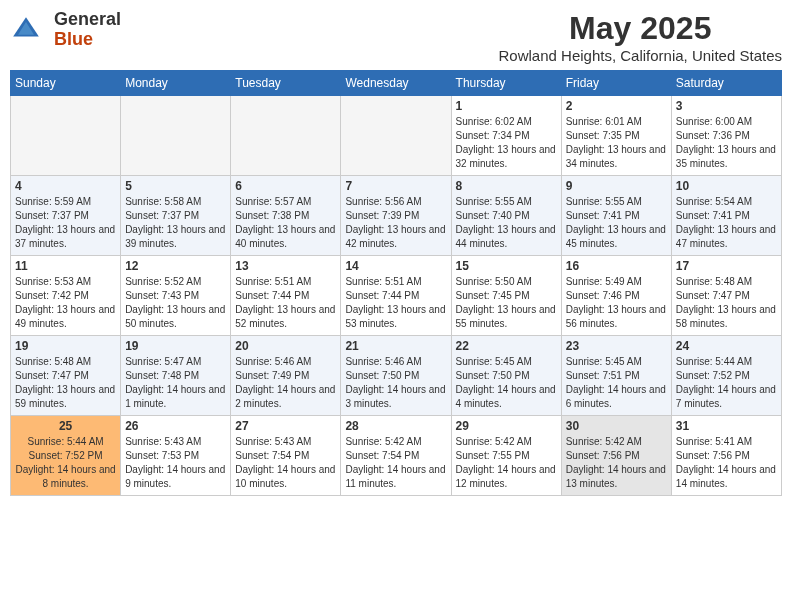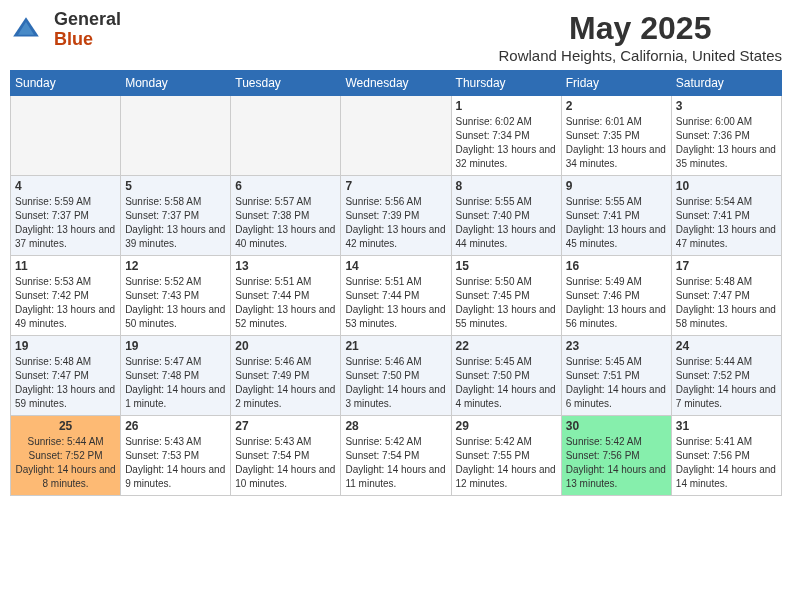--- a/index.html
+++ b/index.html
@@ -248,21 +248,21 @@
           <div class="day-info">Sunrise: 5:43 AM<br>Sunset: 7:54 PM<br>Daylight: 14 hours and 10 minutes.</div>
         </td>
         <td style="background: rgb(255, 255, 255);">
           <span class="day-num">28</span>
           <div class="day-info">Sunrise: 5:42 AM<br>Sunset: 7:54 PM<br>Daylight: 14 hours and 11 minutes.</div>
         </td>
         <td style="background: rgb(255, 255, 255);">
           <span class="day-num">29</span>
           <div class="day-info">Sunrise: 5:42 AM<br>Sunset: 7:55 PM<br>Daylight: 14 hours and 12 minutes.</div>
         </td>
-        <td style="background: #86efac;">
+        <td style="background: #e5e5e5;">
           <span class="day-num">30</span>
           <div class="day-info">Sunrise: 5:42 AM<br>Sunset: 7:56 PM<br>Daylight: 14 hours and 13 minutes.</div>
         </td>
         <td style="background: rgb(255, 255, 255);">
           <span class="day-num">31</span>
           <div class="day-info">Sunrise: 5:41 AM<br>Sunset: 7:56 PM<br>Daylight: 14 hours and 14 minutes.</div>
         </td>
       </tr>
     </tbody>
 </table>

